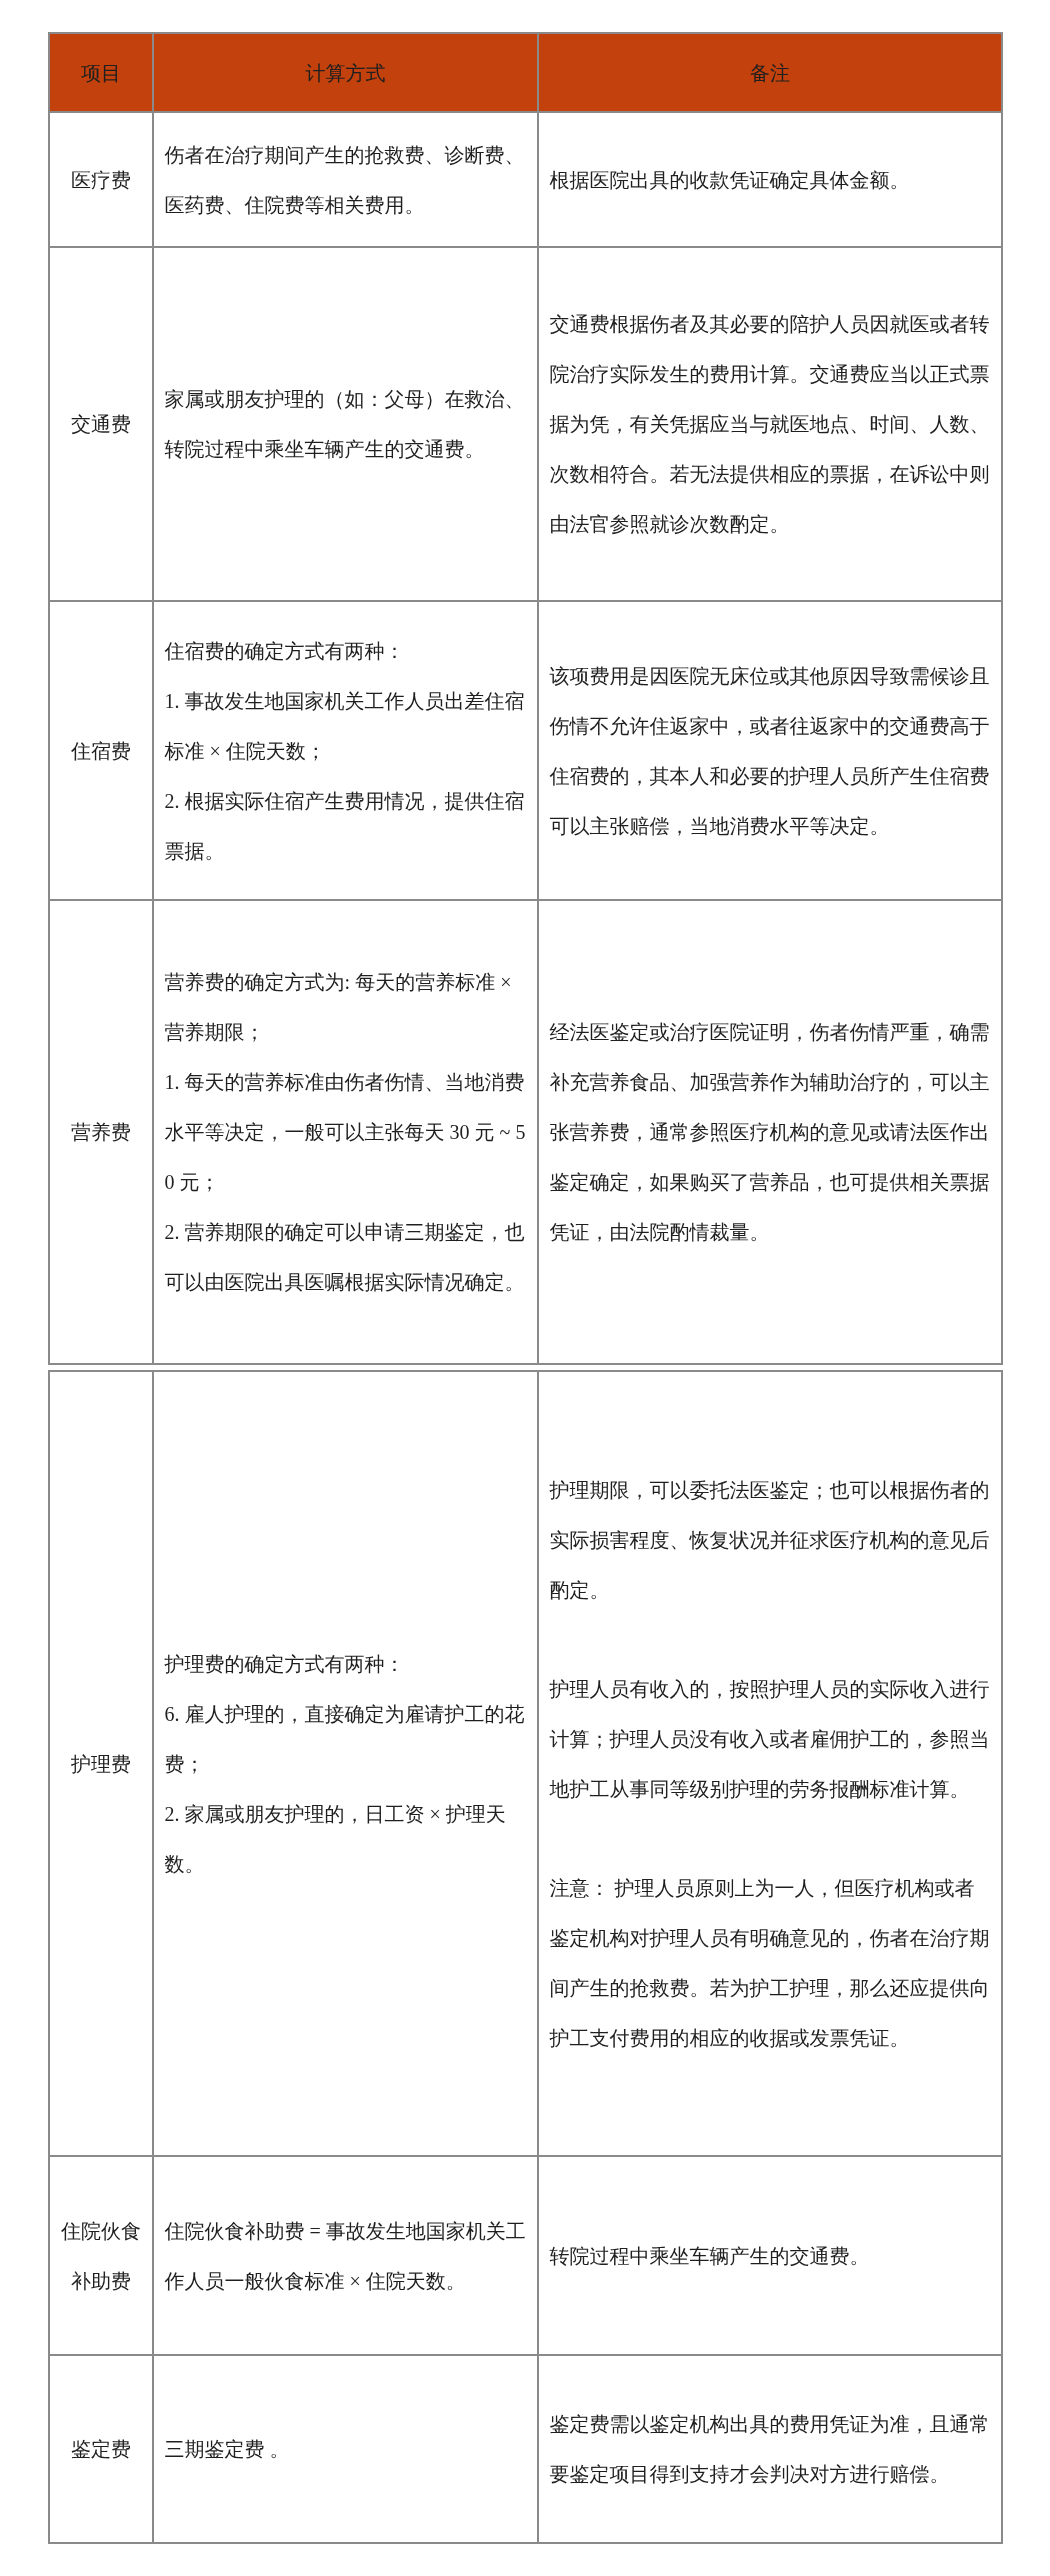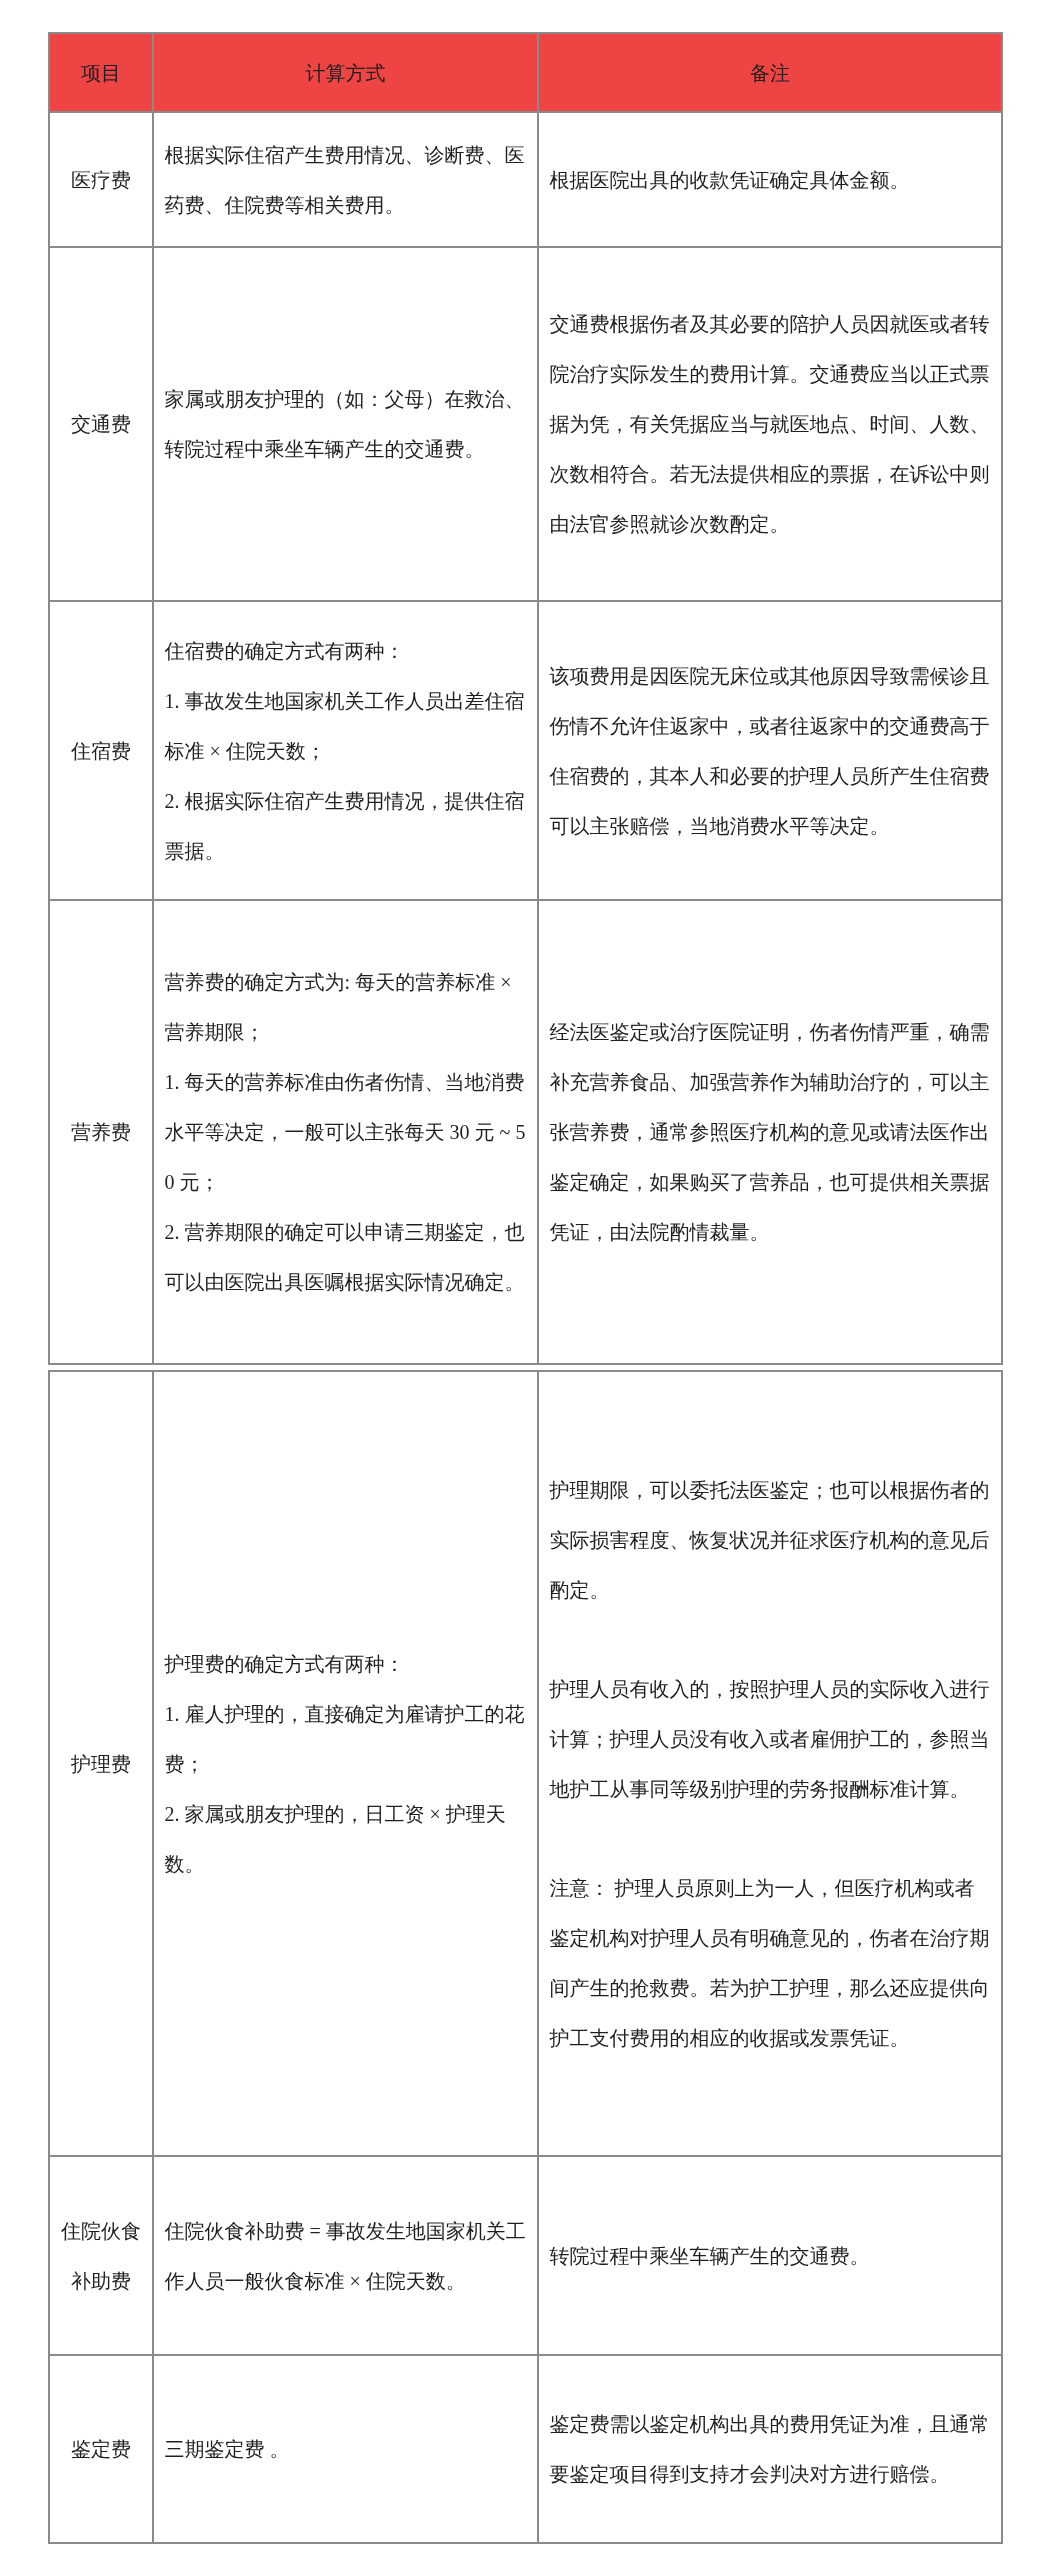--- a/index.html
+++ b/index.html
@@ -31,21 +31,21 @@
   td {
     border: 2px solid #8a8a8a;
     vertical-align: middle;
     font-size: 20px;
     line-height: 2.5;
     padding: 8px 10.6px;
     word-break: break-all;
     box-sizing: border-box;
   }
   td.header-cell {
-    background: #ef4444;
+    background: #c2410c;
     text-align: center;
     height: 79px;
     padding: 0 5.3px;
   }
   td.item-cell {
     text-align: center;
   }
   p {
     margin: 0;
   }
@@ -69,21 +69,21 @@
         <td class="header-cell">项目</td>
         <td class="header-cell">计算方式</td>
         <td class="header-cell">备注</td>
       </tr>
 
       <tr style="height:135px;">
         <td class="item-cell">
             <p>医疗费</p>
           </td>
         <td>
-          <p>根据实际住宿产生费用情况、诊断费、医药费、住院费等相关费用。</p>
+          <p>伤者在治疗期间产生的抢救费、诊断费、医药费、住院费等相关费用。</p>
         </td>
         <td>
           <p>根据医院出具的收款凭证确定具体金额。</p>
         </td>
       </tr>
 
       <tr style="height:354px;">
         <td class="item-cell">
             <p>交通费</p>
           </td>
@@ -131,21 +131,21 @@
       <col style="width:385px">
       <col style="width:464px">
     </colgroup>
     <tbody>
       <tr style="height:785px;">
         <td class="item-cell">
             <p>护理费</p>
           </td>
         <td>
           <p>护理费的确定方式有两种：</p>
-          <p>1. 雇人护理的，直接确定为雇请护工的花费；</p>
+          <p>6. 雇人护理的，直接确定为雇请护工的花费；</p>
           <p>2. 家属或朋友护理的，日工资 × 护理天数。</p>
         </td>
         <td class="note-spaced">
           <p>护理期限，可以委托法医鉴定；也可以根据伤者的实际损害程度、恢复状况并征求医疗机构的意见后酌定。</p>
           <p>护理人员有收入的，按照护理人员的实际收入进行计算；护理人员没有收入或者雇佣护工的，参照当地护工从事同等级别护理的劳务报酬标准计算。</p>
           <p>注意： 护理人员原则上为一人，但医疗机构或者鉴定机构对护理人员有明确意见的，伤者在治疗期间产生的抢救费。若为护工护理，那么还应提供向护工支付费用的相应的收据或发票凭证。</p>
         </td>
       </tr>
 
       <tr style="height:199px;">

